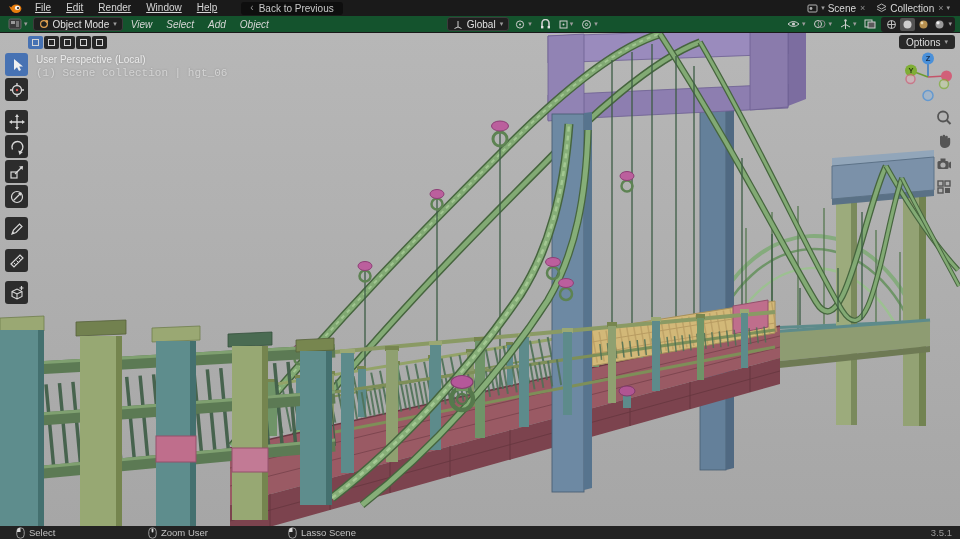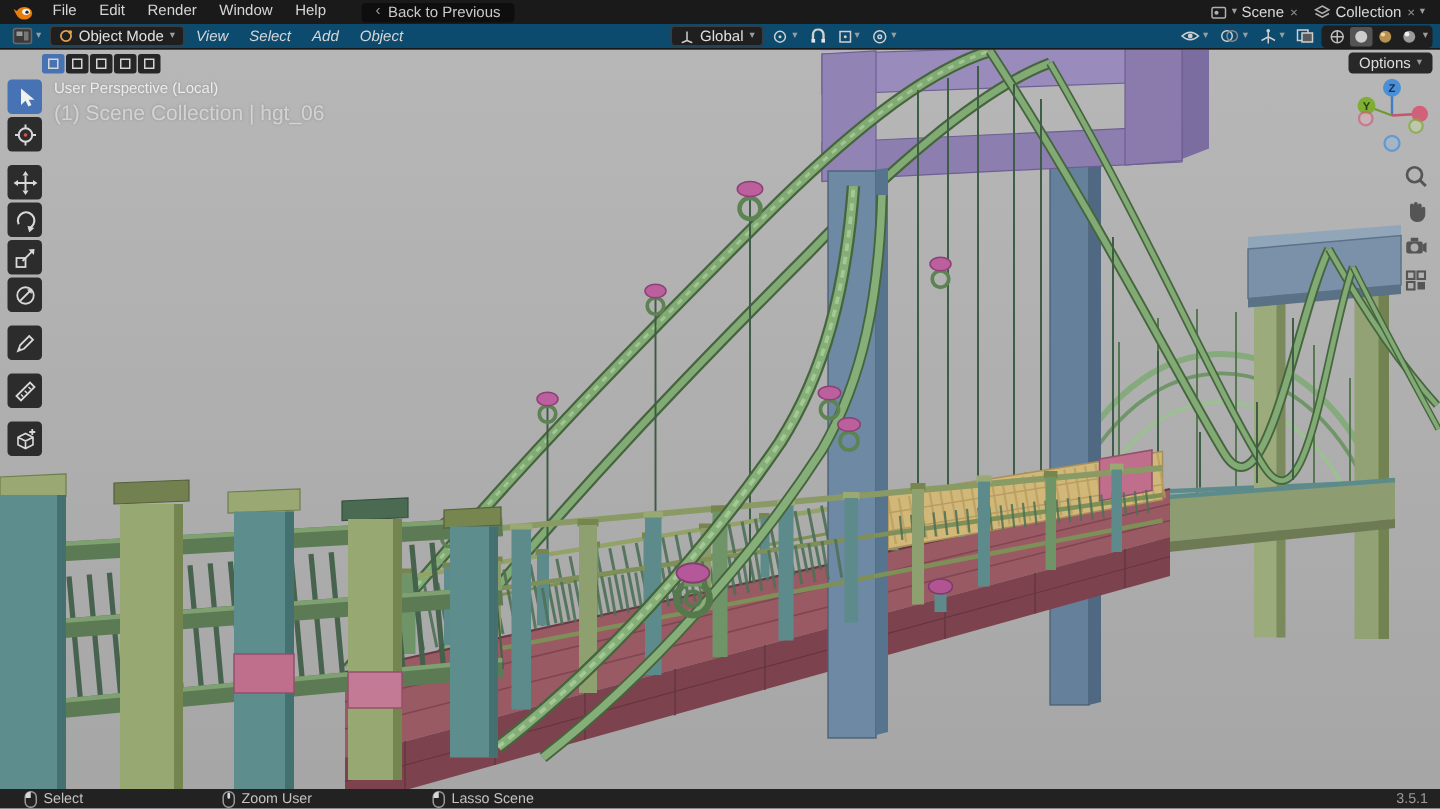--- a/index.html
+++ b/index.html
@@ -1,47 +1,47 @@
 <!DOCTYPE html>
 <html><head>
 <meta charset="utf-8">
 <style>
   * { margin:0; padding:0; box-sizing:border-box; }
   html,body { width:960px; height:539px; overflow:hidden; }
   body { position:relative; font-family:"Liberation Sans","DejaVu Sans",sans-serif; font-size:10px; color:#d8d8d8; background:#aeaeae; }
   .bar { position:absolute; left:0; right:0; display:flex; align-items:center; }
   .topbar { top:0; height:16px; background:#1a1a1a; padding:0 4px; gap:1px; z-index:30; }
-  .menu-item { padding:0 7px; line-height:16px; color:#d6d6d6; cursor:default; }
+  .menu-item { padding:0 7px; line-height:16px; color:#d6d6d6; cursor:default;text-decoration:underline; }
   .logo { display:flex; align-items:center; padding:0 4px; }
   .back-btn { margin-left:16px; background:#0e0e0e; border-radius:3px; height:13px; display:flex; align-items:center; gap:5px; padding:0 9px; color:#c9c9c9; }
   .back-arrow { color:#9a9a9a; font-size:10px; line-height:10px; }
   .topbar-right { margin-left:auto; display:flex; align-items:flex-start; gap:3px; padding-right:2px; }
   .tb-group { display:flex; align-items:center; gap:3px; padding:0 4px; }
   .tb-x { color:#8f8f8f; font-size:9px; padding-left:1px; }
   .chev { font-size:7px; color:#9c9c9c; line-height:8px; }
-  .toolheader { top:16px; height:17px; background:#0c4a6e; padding:0 5px; gap:2px; z-index:30; border-bottom:1px solid #191919; }
+  .toolheader { top:16px; height:17px; background:#14532d; padding:0 5px; gap:2px; z-index:30; border-bottom:1px solid #191919; }
   .dropdown { background:#1f1f1f; border:1px solid #3c3c3c; border-radius:3px; height:14px; display:flex; align-items:center; gap:4px; padding:0 5px; color:#e0e0e0; }
   .hdr-menu { padding:0 6px; color:#d6d6d6;font-style:italic; }
   .icon-btn { display:flex; align-items:center; gap:2px; padding:0 3px; height:15px; }
   .shading-pill { display:flex; align-items:center; gap:1px; background:#1f1f1f; border-radius:3px; padding:1px 3px; }
   .shade-btn { width:15px; height:13px; border-radius:2px; display:flex; align-items:center; justify-content:center; }
   .shade-btn.active { background:#545454; }
   .viewport { position:absolute; top:33px; left:0; width:960px; height:493px; z-index:1; }
   .scene-svg { position:absolute; top:0; left:0; width:100%; height:100%; }
   .selmode-row { position:absolute; top:3px; left:28px; display:flex; gap:1px; z-index:10; }
   .selmode { width:15px; height:13px; background:#262626; border-radius:2px; display:flex; align-items:center; justify-content:center; }
   .selmode.active { background:#4772b3; }
   .selmode .sq { width:7px; height:7px; border:1px solid #d5d5d5; }
   .options-btn { position:absolute; top:2px; right:5px; background:#282828; border-radius:3px; height:14px; display:flex; align-items:center; gap:4px; padding:0 7px; color:#dedede; z-index:10; }
   .toolcol { position:absolute; top:20px; left:5px; display:flex; flex-direction:column; gap:2px; z-index:10; }
   .tool-btn { width:23px; height:23px; background:#2c2c2c; border-radius:3px; display:flex; align-items:center; justify-content:center; }
   .tool-btn.active { background:#4772b3; }
   .tool-gap { height:5px; }
   .overlay-text { position:absolute; left:36px; top:21px; color:rgba(252,252,252,0.8); font-size:10px; z-index:5; text-shadow:0 0 2px rgba(90,90,90,0.4); }
-  .overlay-text .line2 { color:rgba(250,250,250,0.55); font-size:14px; margin-top:2px; }
+  .overlay-text .line2 { color:rgba(250,250,250,0.55); font-size:11px; margin-top:2px;font-family:Liberation Mono, monospace; }
   .nav-gizmo { position:absolute; top:16px; right:6px; z-index:10; }
   .nav-icons { position:absolute; top:76px; right:7px; display:flex; flex-direction:column; gap:5px; z-index:10; }
   .statusbar { bottom:0; top:auto; height:13px; background:#222222; z-index:30; color:#c2c2c2; font-size:9.5px; }
   .sb-item { position:absolute; display:flex; align-items:center; gap:4px; top:0; height:13px; }
   .sb-version { position:absolute; right:8px; top:0; line-height:13px; color:#9a9a9a; }
 </style>
 </head>
 <body>
 
 <div class="bar topbar">

